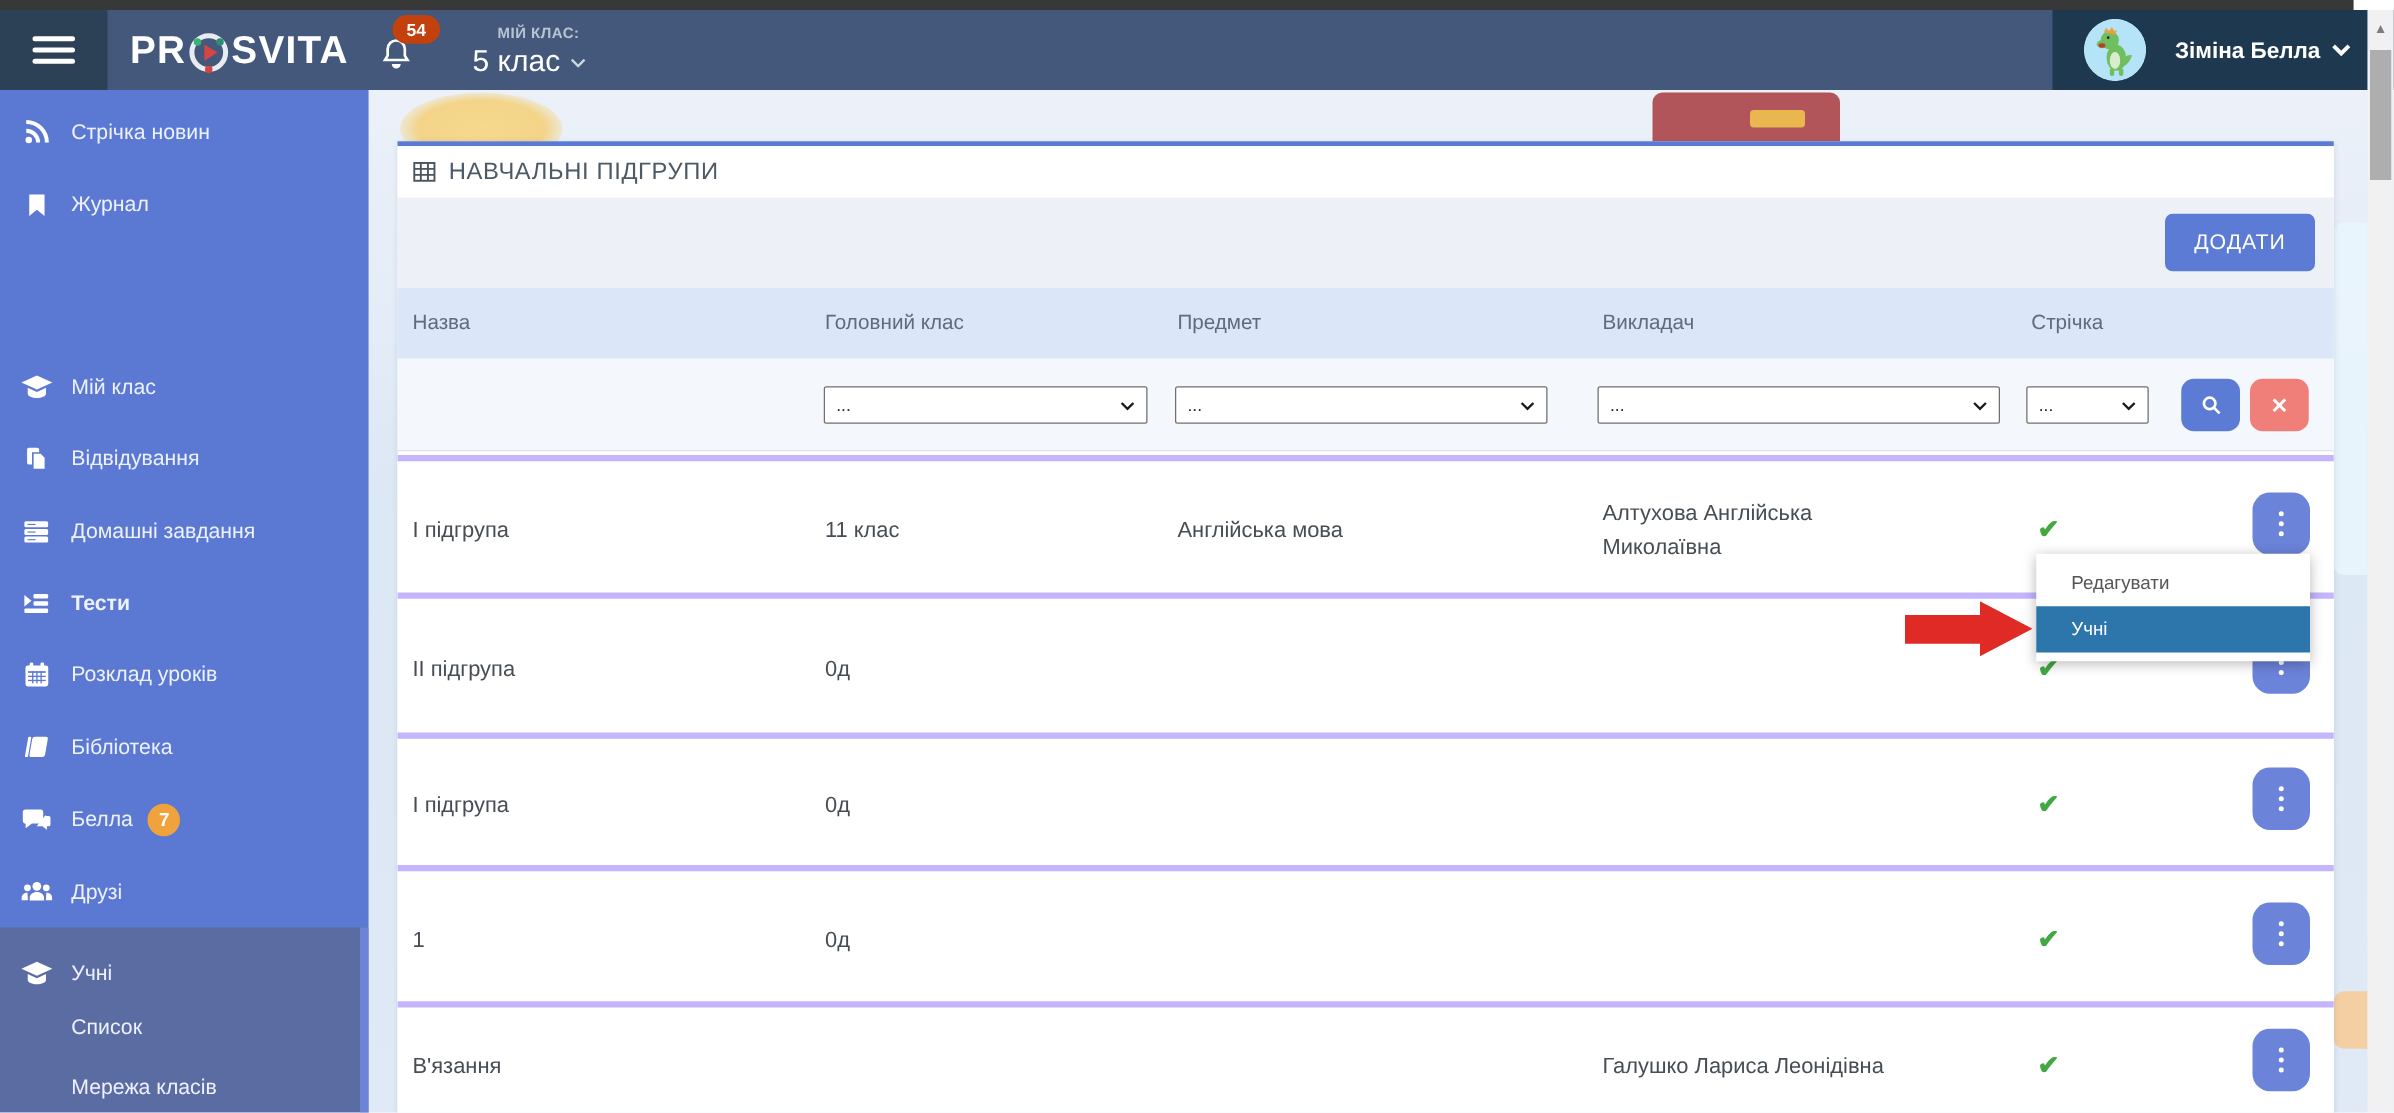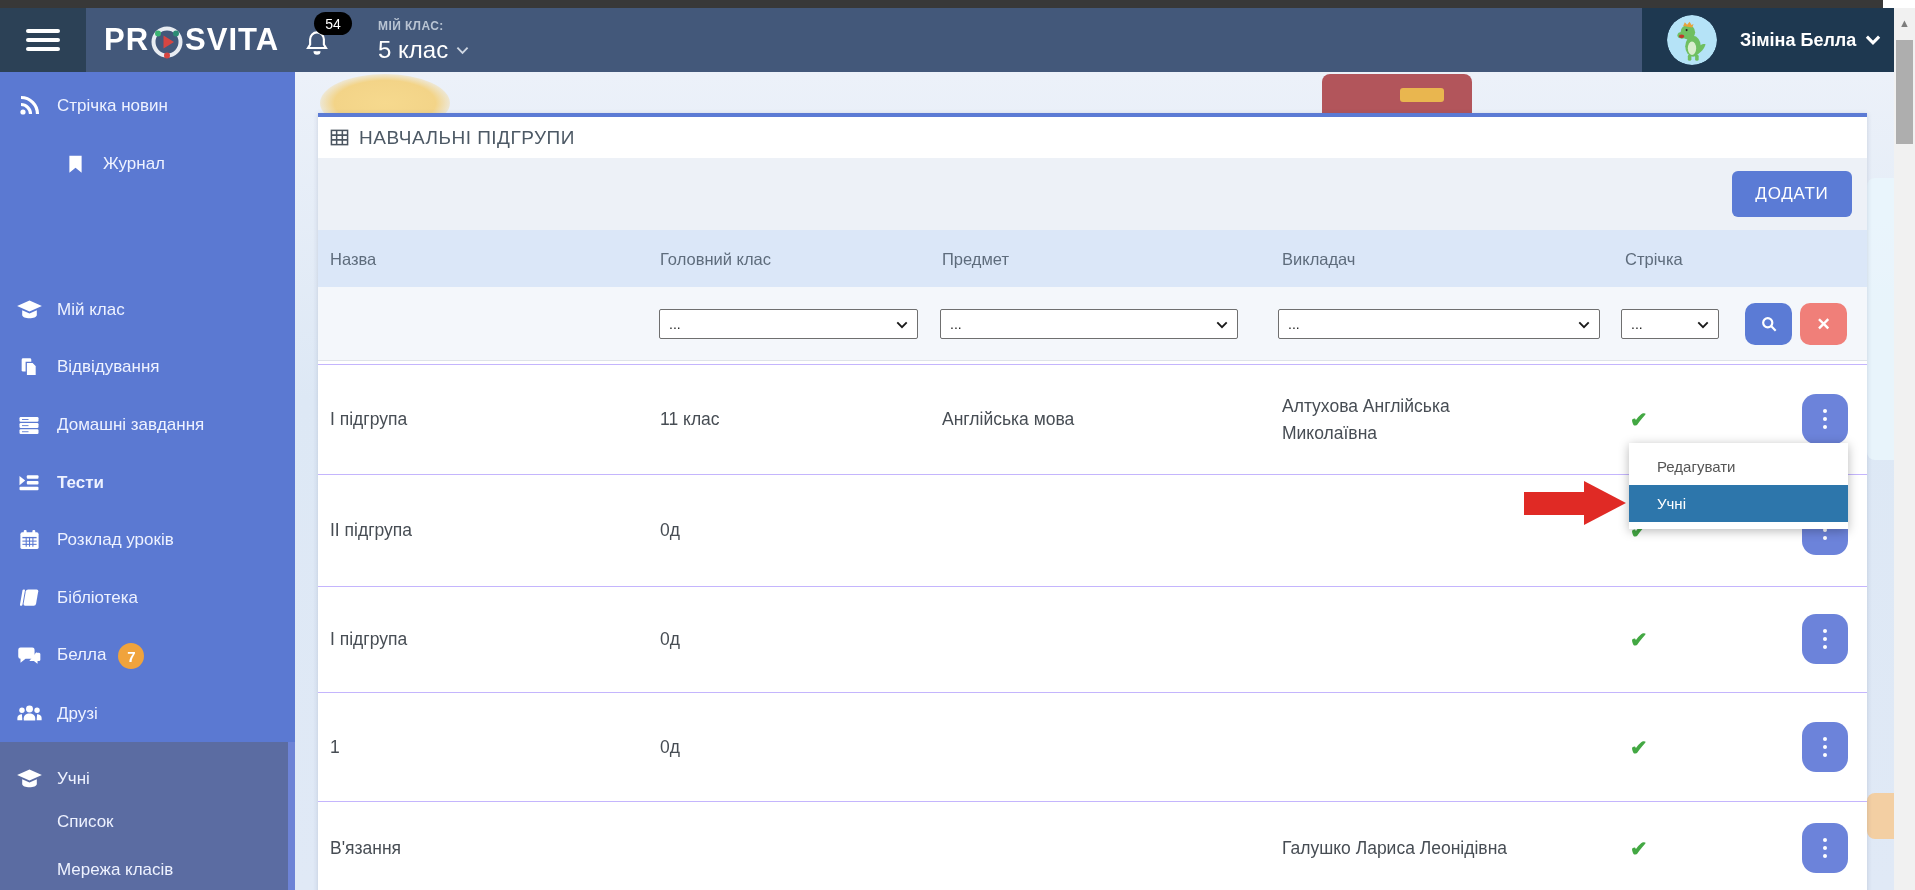--- a/index.html
+++ b/index.html
@@ -11,23 +11,23 @@
   .top-strip-corner{position:absolute;left:1883px;top:0;width:32px;height:8px;background:#ffffff;}
 
   
   header{position:absolute;left:0;top:8px;width:1915px;height:64px;background:#43587a;}
   .burger-box{position:absolute;left:0;top:0;width:86px;height:64px;background:#2c4156;display:flex;flex-direction:column;justify-content:center;align-items:center;gap:5px;cursor:pointer;}
   .burger-box .bar{width:34px;height:4px;background:#fff;border-radius:2px;}
   .logo{position:absolute;left:104px;top:0;height:64px;display:flex;align-items:center;color:#fff;font-size:31px;font-weight:bold;letter-spacing:1px;cursor:pointer;}
   .logo-o{display:inline-flex;margin:0 1px;position:relative;top:2px;}
   .bell-wrap{position:absolute;left:300px;top:0;height:64px;width:64px;cursor:pointer;}
   .bell-wrap svg{position:absolute;left:2px;top:20px;}
-  .badge{position:absolute;left:14px;top:4px;min-width:24px;height:23px;padding:0 7px;background:#000000;border-radius:12px;color:#fff;font-size:14px;font-weight:normal;display:flex;align-items:center;justify-content:center;}
+  .badge{position:absolute;left:14px;top:4px;min-width:24px;height:23px;padding:0 7px;background:#c2410c;border-radius:12px;color:#fff;font-size:14px;font-weight:bold;display:flex;align-items:center;justify-content:center;}
   .class-picker{position:absolute;left:378px;top:0;height:64px;cursor:pointer;}
-  .class-label{margin-top:11px;font-size:12px;font-weight:bold;color:#b9c4d3;letter-spacing:.4px;}
+  .class-label{margin-top:11px;font-size:12px;font-weight:bold;color:#b9c4d3;letter-spacing:.4px;margin-left:20px;}
   .class-value{margin-top:3px;font-size:24px;color:#fff;display:flex;align-items:center;gap:8px;}
   .user-panel{position:absolute;left:1642px;top:0;width:252px;height:64px;background:#1e3850;display:flex;align-items:center;cursor:pointer;}
   .user-avatar{position:absolute;left:25px;top:7px;width:50px;height:50px;border-radius:50%;overflow:hidden;}
   .user-name{position:absolute;left:98px;top:0;height:64px;display:flex;align-items:center;gap:9px;color:#fff;font-size:18px;font-weight:bold;white-space:nowrap;}
 
   
   aside{position:absolute;left:0;top:72px;width:295px;height:818px;background:#5b79d2;}
   .side-item{position:absolute;left:0;width:294px;height:58px;color:#eef2ff;font-size:17px;cursor:pointer;}
   .side-icon{position:absolute;left:11px;top:50%;transform:translateY(-50%);width:36px;display:flex;justify-content:center;}
   .side-label{position:absolute;left:57px;top:50%;transform:translateY(-50%);white-space:nowrap;}
@@ -53,21 +53,21 @@
   .panel-title{display:flex;align-items:center;gap:10px;margin-left:12px;font-size:19px;color:#4d5965;letter-spacing:.5px;}
   .toolbar{position:absolute;left:0;top:41px;width:100%;height:72px;background:#edf1f7;}
   .add-btn{position:absolute;right:15px;top:13px;width:120px;height:46px;background:#5b7bd5;border:none;border-radius:6px;color:#fff;font-size:17px;letter-spacing:.8px;font-family:inherit;cursor:pointer;}
   .thead{position:absolute;left:0;top:113px;width:100%;height:57px;background:#dbe7f8;}
   .th{position:absolute;top:50%;transform:translateY(-50%);font-size:16.5px;color:#5e6c7c;white-space:nowrap;}
   .filterrow{position:absolute;left:0;top:170px;width:100%;height:73px;background:#f4f7fb;border-bottom:1px solid #dfe3e8;}
   .fsel{position:absolute;top:22px;height:30px;background:#fff;border:1px solid #6f6f6f;border-radius:2px;display:flex;align-items:center;justify-content:space-between;padding:0 9px;font-size:14px;color:#222;cursor:pointer;box-sizing:border-box;}
   .icon-btn{position:absolute;top:16px;width:47px;height:42px;border:none;border-radius:10px;display:flex;align-items:center;justify-content:center;cursor:pointer;}
   .search-btn{left:1427px;background:#5b7bd5;}
   .clear-btn{left:1482px;background:#f07f79;color:#fff;font-size:17px;font-weight:bold;}
-  .row{position:absolute;left:0;width:100%;border-top:1px solid #c4b5fd;background:#fff;}
+  .row{position:absolute;left:0;width:100%;border-top:5px solid #c4b5fd;background:#fff;}
   .cell{position:absolute;top:50%;transform:translateY(-50%);font-size:17.5px;color:#474d54;line-height:1.55;}
   .check{position:absolute;top:50%;transform:translateY(-50%);left:1312px;color:#43a843;font-size:21px;font-weight:bold;}
   .dots-btn{position:absolute;left:1484px;width:46px;height:50px;background:#6c83da;border-radius:14px;display:flex;flex-direction:column;align-items:center;justify-content:center;gap:4px;cursor:pointer;z-index:2;}
   .dots-btn i{width:4px;height:4px;border-radius:50%;background:#fff;}
 
   .ctx-menu{position:absolute;left:1334px;top:371px;width:219px;background:#fff;box-shadow:0 2px 10px rgba(0,0,0,.28);padding:5px 0 7px 0;z-index:40;}
   .ctx-item{height:37px;display:flex;align-items:center;padding-left:28px;font-size:15px;color:#555;cursor:pointer;}
   .ctx-item.active{background:#2d76ab;color:#fff;}
 
   .arrow{position:absolute;z-index:50;}
@@ -155,21 +155,21 @@
       <div class="side-item" style="top: 5px;">
         <div class="side-icon">
           <svg width="24" height="24" viewBox="0 0 24 24">
             <circle cx="6" cy="18" r="2.6" fill="#fff"></circle>
             <path d="M4 10.5a9.5 9.5 0 0 1 9.5 9.5" fill="none" stroke="#fff" stroke-width="3.2"></path>
             <path d="M4 3.5A16.5 16.5 0 0 1 20.5 20" fill="none" stroke="#fff" stroke-width="3.2"></path>
           </svg>
         </div>
         <div class="side-label">Стрічка новин</div>
       </div>
-      <div class="side-item" style="top: 63px; margin-left: 46px;">
+      <div class="side-item" style="top: 63px;">
         <div class="side-icon">
           <svg width="21" height="21" viewBox="0 0 24 24">
             <path d="M5 2.5h14V22l-7-5.6L5 22z" fill="#fff"></path>
           </svg>
         </div>
         <div class="side-label">Журнал</div>
       </div>
       <div class="side-item" style="top: 209px;">
         <div class="side-icon">
           <svg width="27" height="27" viewBox="0 0 24 24">

